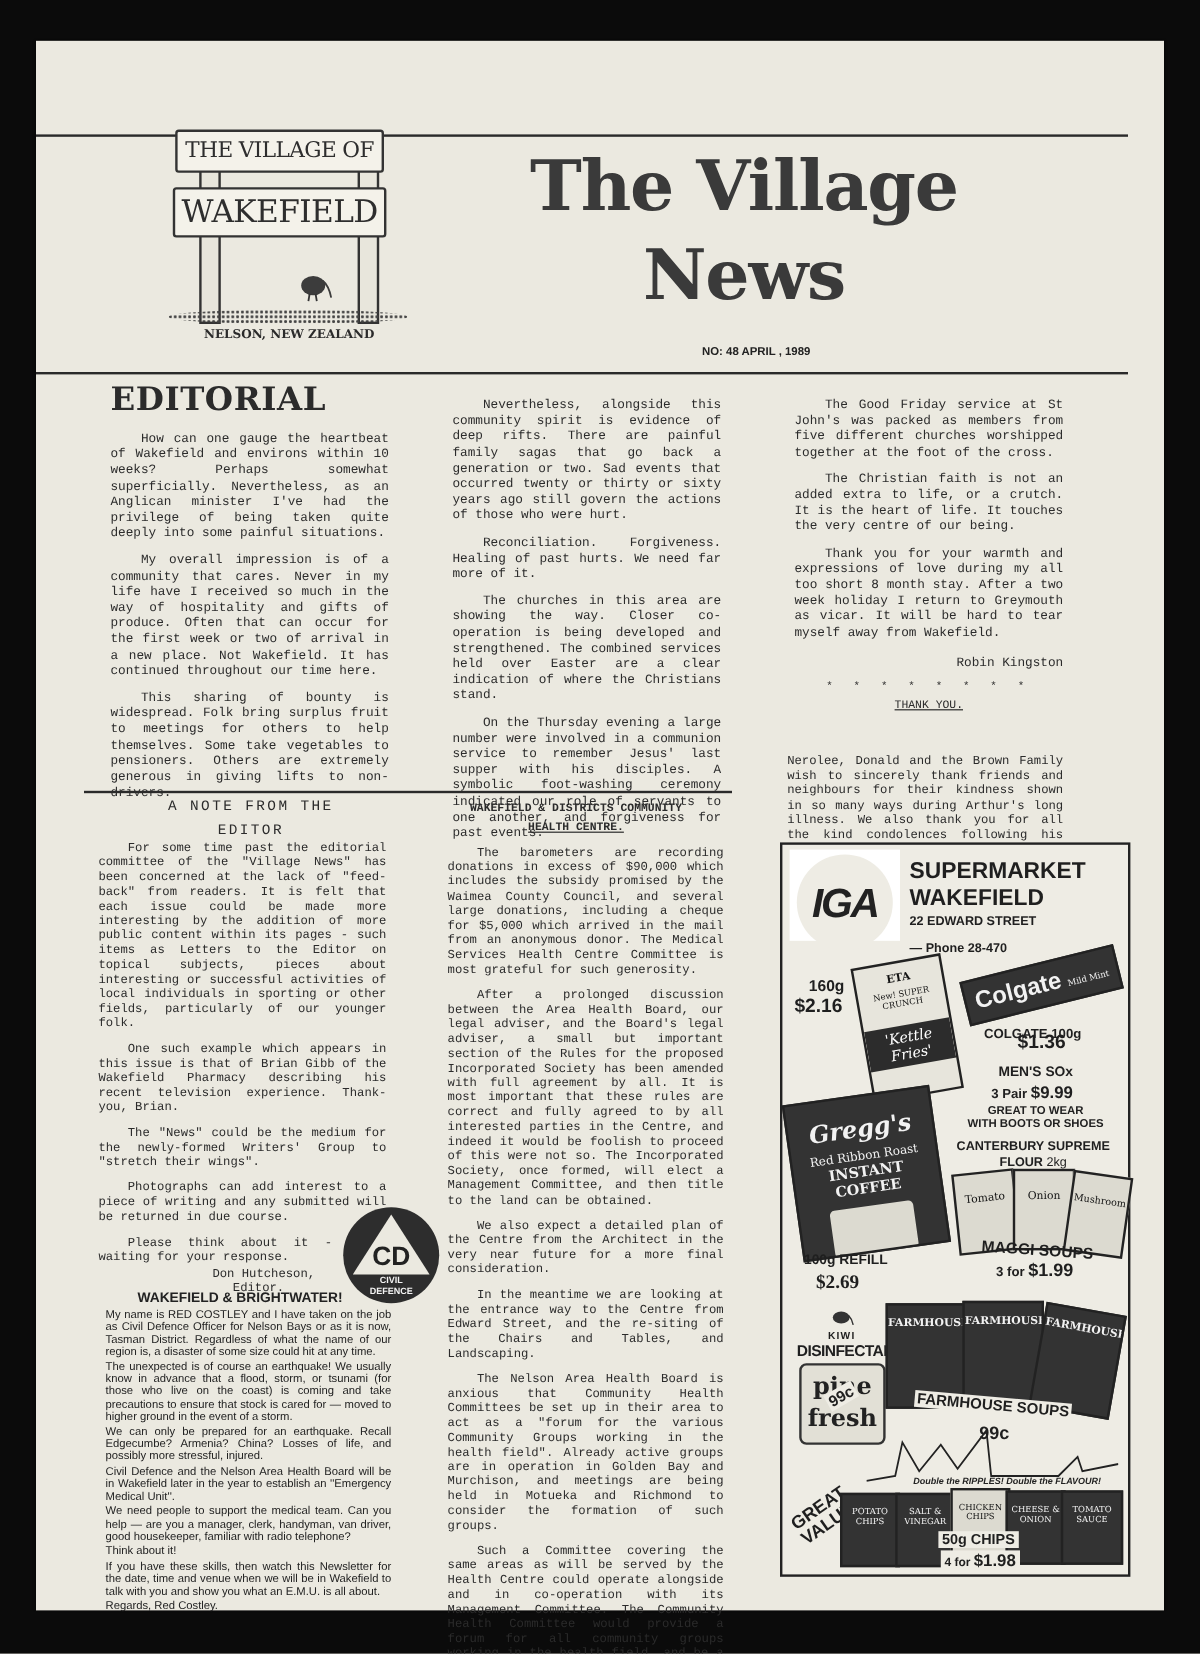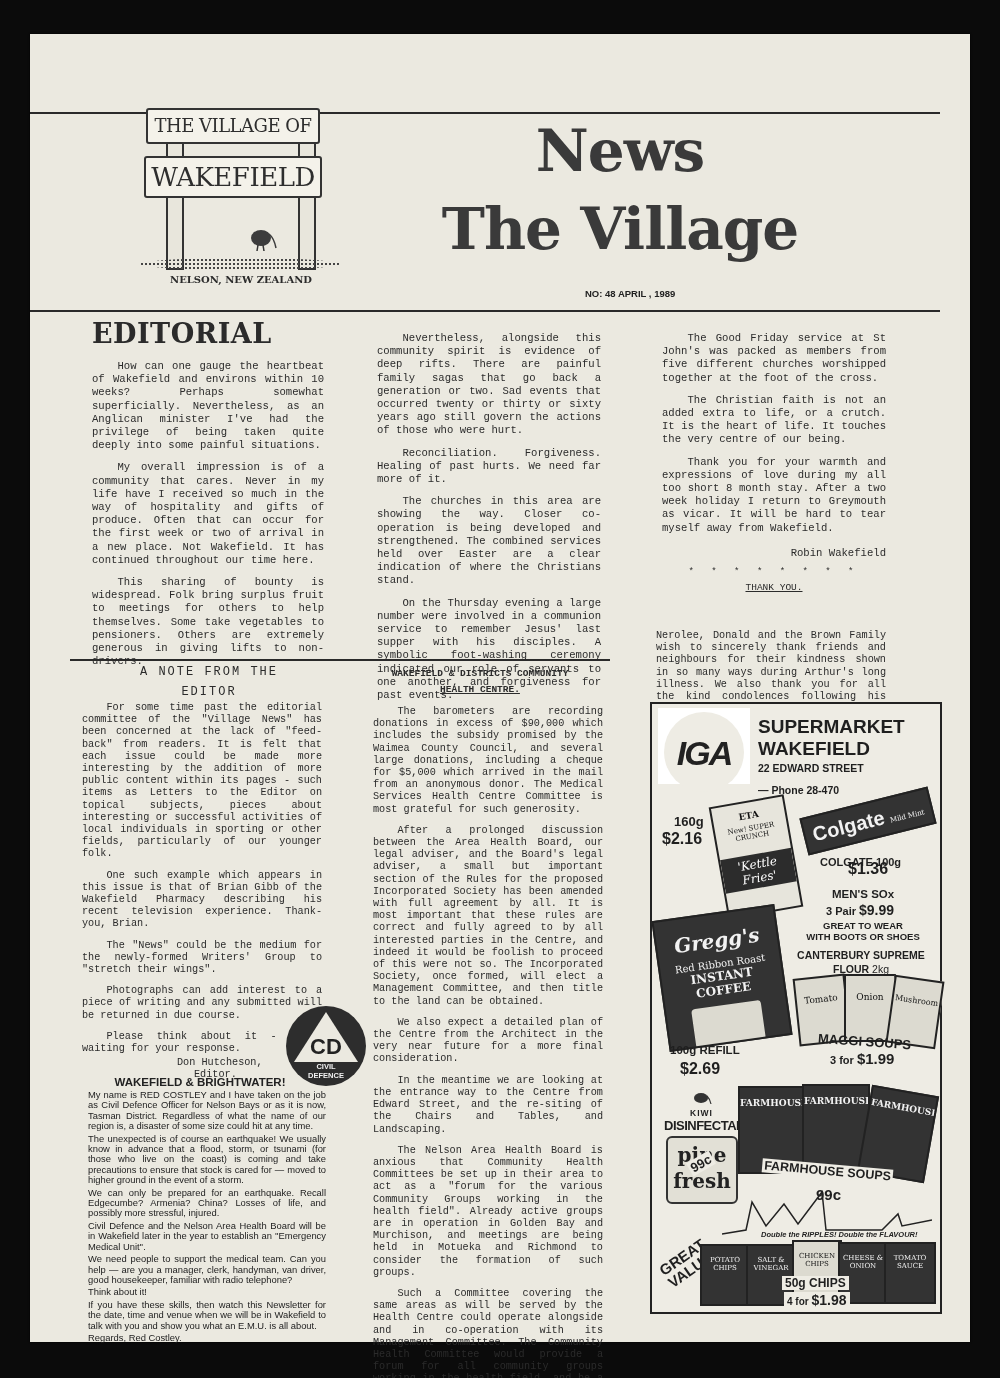--- a/index.html
+++ b/index.html
@@ -48,22 +48,22 @@
           <path d="M21 10 Q26 14 28 24" stroke="#3c3c3c" stroke-width="1.5" fill="none"></path>
           <line x1="10" y1="21" x2="9" y2="27" stroke="#333" stroke-width="1.5"></line>
           <line x1="15" y1="21" x2="16" y2="27" stroke="#333" stroke-width="1.5"></line>
         </svg>
     </div>
     <div class="abs" style="left:0;top:162px;width:200px;height:12px;background:radial-gradient(circle,#444 1px,transparent 1.4px) 0 0/4px 4px;border-radius:50%;"></div>
     <div class="abs serif" style="left:30px;top:178px;width:150px;font-size:10px;font-weight:bold;">NELSON, NEW ZEALAND</div>
   </div>
 
   <div class="abs masthead-title" style="left:380px;top:82px;width:420px;">
+    <div style="font-size:58px;">The Village</div>
     <div style="font-size:58px;margin-top:-4px;">News</div>
-    <div style="font-size:58px;">The Village</div>
   </div>
   <div class="abs sans" style="left:555px;top:254px;font-size:9.5px;font-weight:bold;">NO: 48 APRIL , 1989</div>
 
   <div class="rule" style="left:0;top:276px;width:910px;"></div>
 
   <div class="abs serif" style="left:62px;top:284px;font-size:27px;font-weight:bold;letter-spacing:0.5px;">EDITORIAL</div>
 
   <div class="abs col mono mt" style="left:62px;top:326px;width:232px;">
     <p>How can one gauge the heartbeat of Wakefield and environs within 10 weeks? Perhaps somewhat superficially. Nevertheless, as an Anglican minister I've had the privilege of being taken quite deeply into some painful situations.</p>
     <p>My overall impression is of a community that cares. Never in my life have I received so much in the way of hospitality and gifts of produce. Often that can occur for the first week or two of arrival in a new place. Not Wakefield. It has continued throughout our time here.</p>
@@ -74,21 +74,21 @@
     <p>Nevertheless, alongside this community spirit is evidence of deep rifts. There are painful family sagas that go back a generation or two. Sad events that occurred twenty or thirty or sixty years ago still govern the actions of those who were hurt.</p>
     <p>Reconciliation. Forgiveness. Healing of past hurts. We need far more of it.</p>
     <p>The churches in this area are showing the way. Closer co-operation is being developed and strengthened. The combined services held over Easter are a clear indication of where the Christians stand.</p>
     <p>On the Thursday evening a large number were involved in a communion service to remember Jesus' last supper with his disciples. A symbolic foot-washing ceremony indicated our role of servants to one another, and forgiveness for past events.</p>
   </div>
 
   <div class="abs col mono mt" style="left:632px;top:298px;width:224px;">
     <p>The Good Friday service at St John's was packed as members from five different churches worshipped together at the foot of the cross.</p>
     <p>The Christian faith is not an added extra to life, or a crutch. It is the heart of life. It touches the very centre of our being.</p>
     <p>Thank you for your warmth and expressions of love during my all too short 8 month stay. After a two week holiday I return to Greymouth as vicar. It will be hard to tear myself away from Wakefield.</p>
-    <div style="text-align:right;margin-top:12px;">Robin Wakefield</div>
+    <div style="text-align:right;margin-top:12px;">Robin Kingston</div>
     <div class="stars" style="text-align:center;margin-top:6px;font-size:9px;">* * * * * * * *</div>
     <div style="text-align:center;margin-top:2px;font-size:9.5px;text-decoration:underline;">THANK YOU.</div>
   </div>
 
   <div class="abs mono mt2" style="left:626px;top:596px;width:230px;text-align:justify;">
     <p>Nerolee, Donald and the Brown Family wish to sincerely thank friends and neighbours for their kindness shown in so many ways during Arthur's long illness. We also thank you for all the kind condolences following his death.</p>
     <p>We will never forget your support, kindness and encouragement over the years.</p>
   </div>
 
   <div class="rule" style="left:40px;top:625px;width:540px;height:1.5px;"></div>
@@ -178,21 +178,21 @@
       <div><span>FLOUR</span> <span style="font-weight:normal;">2kg</span></div>
     </div>
 
     <div class="pkg dark" style="left:8px;top:208px;width:120px;height:128px;transform:rotate(-8deg);">
       <div style="font-size:20px;font-style:italic;font-weight:bold;margin-top:14px;">Gregg's</div>
       <div style="font-size:10px;margin-top:6px;">Red Ribbon Roast</div>
       <div style="font-size:12px;font-weight:bold;">INSTANT COFFEE</div>
       <div style="margin:8px auto 0;width:70px;height:40px;background:#dcdad0;border-radius:4px;"></div>
     </div>
     <div class="t" style="left:18px;top:340px;font-size:11.5px;">100g REFILL</div>
-    <div class="t" style="left:28px;top:356px;font-size:16px;">$2.69</div>
+    <div class="t" style="left:28px;top:356px;font-size:16px;font-family:Liberation Serif, serif;">$2.69</div>
 
     <div class="pkg" style="left:144px;top:272px;width:48px;height:64px;transform:rotate(-6deg);font-size:9px;">
         <div style="margin-top:16px;">Tomato</div>
       </div>
     <div class="pkg" style="left:192px;top:270px;width:48px;height:64px;font-size:9px;">
         <div style="margin-top:16px;">Onion</div>
       </div>
     <div class="pkg" style="left:238px;top:274px;width:46px;height:64px;transform:rotate(8deg);font-size:8px;">
         <div style="margin-top:16px;">Mushroom</div>
       </div>

